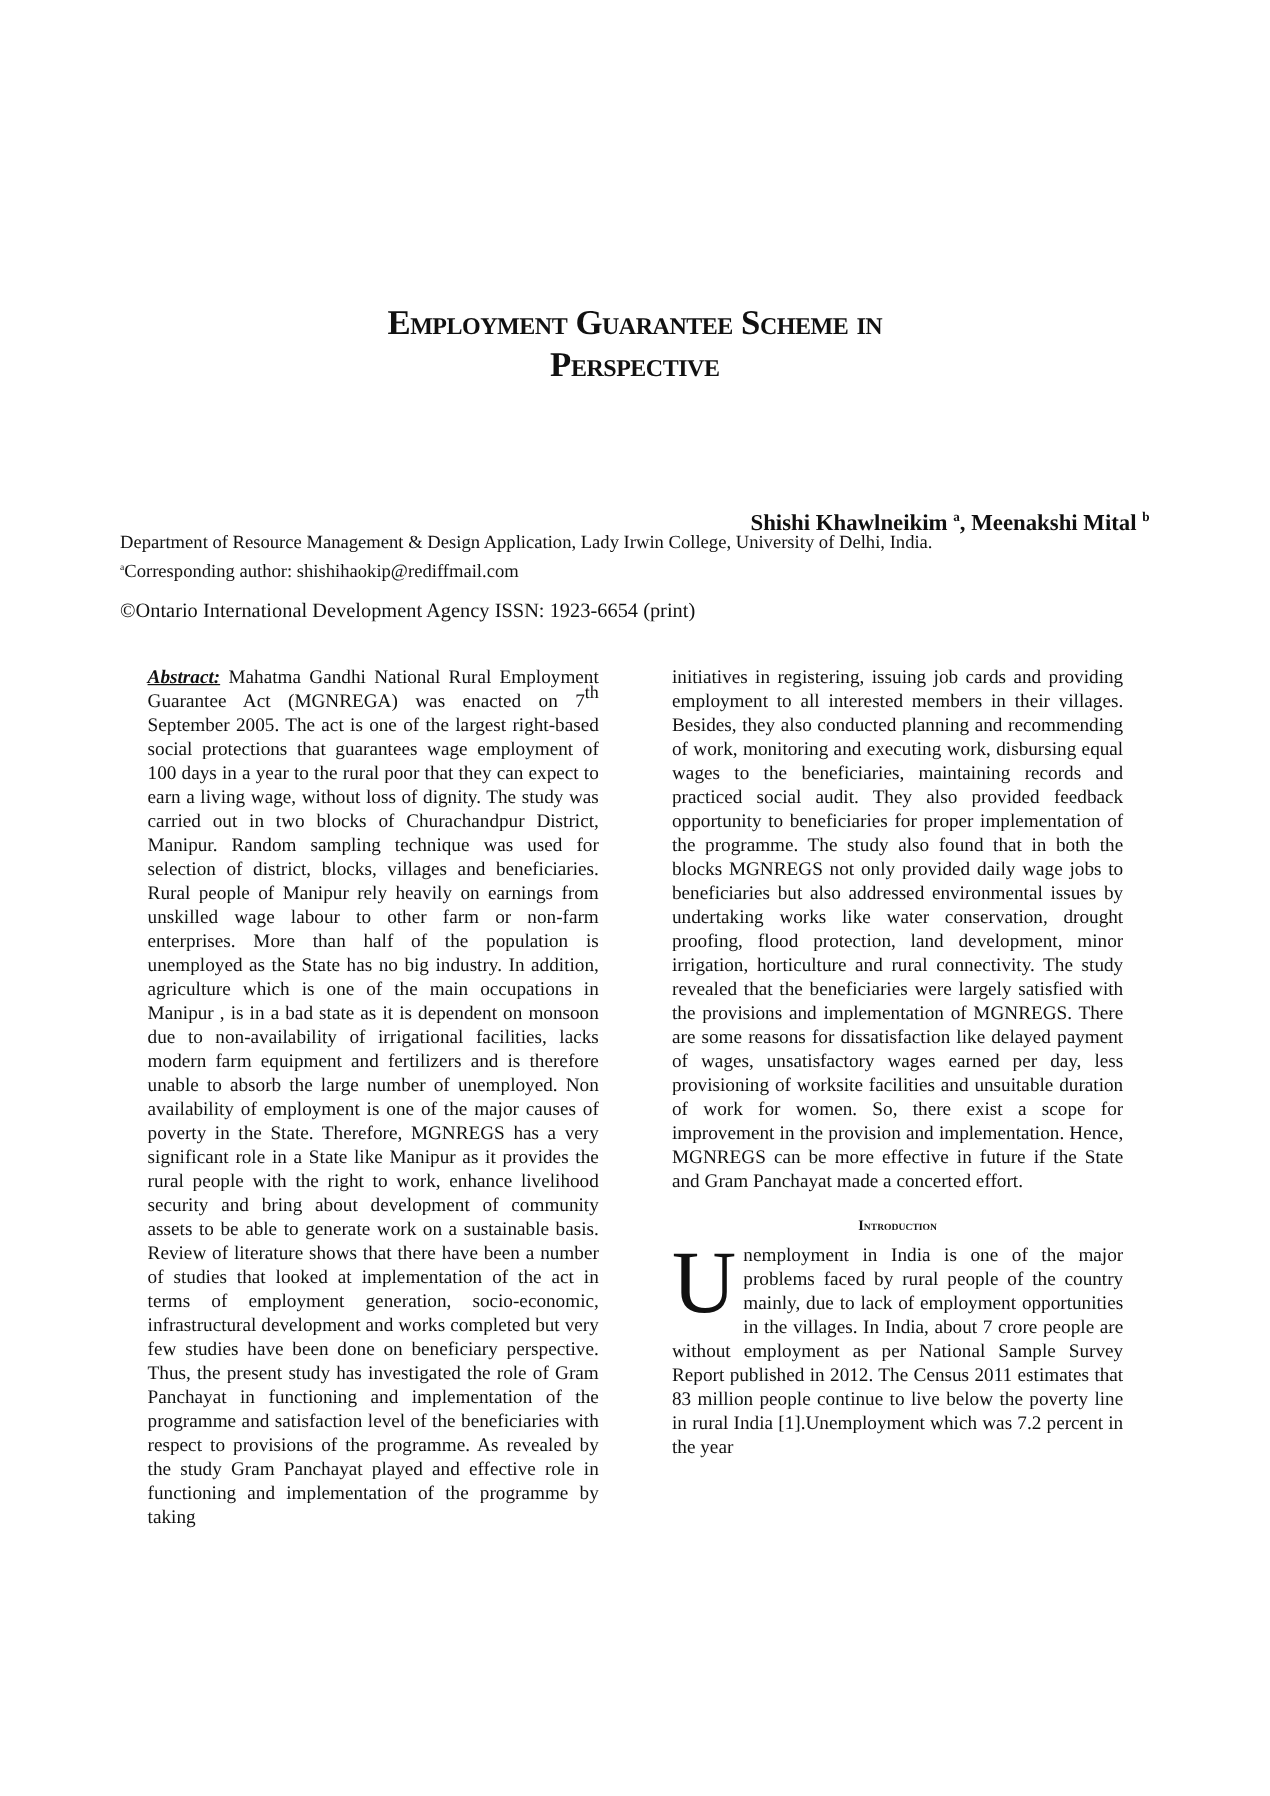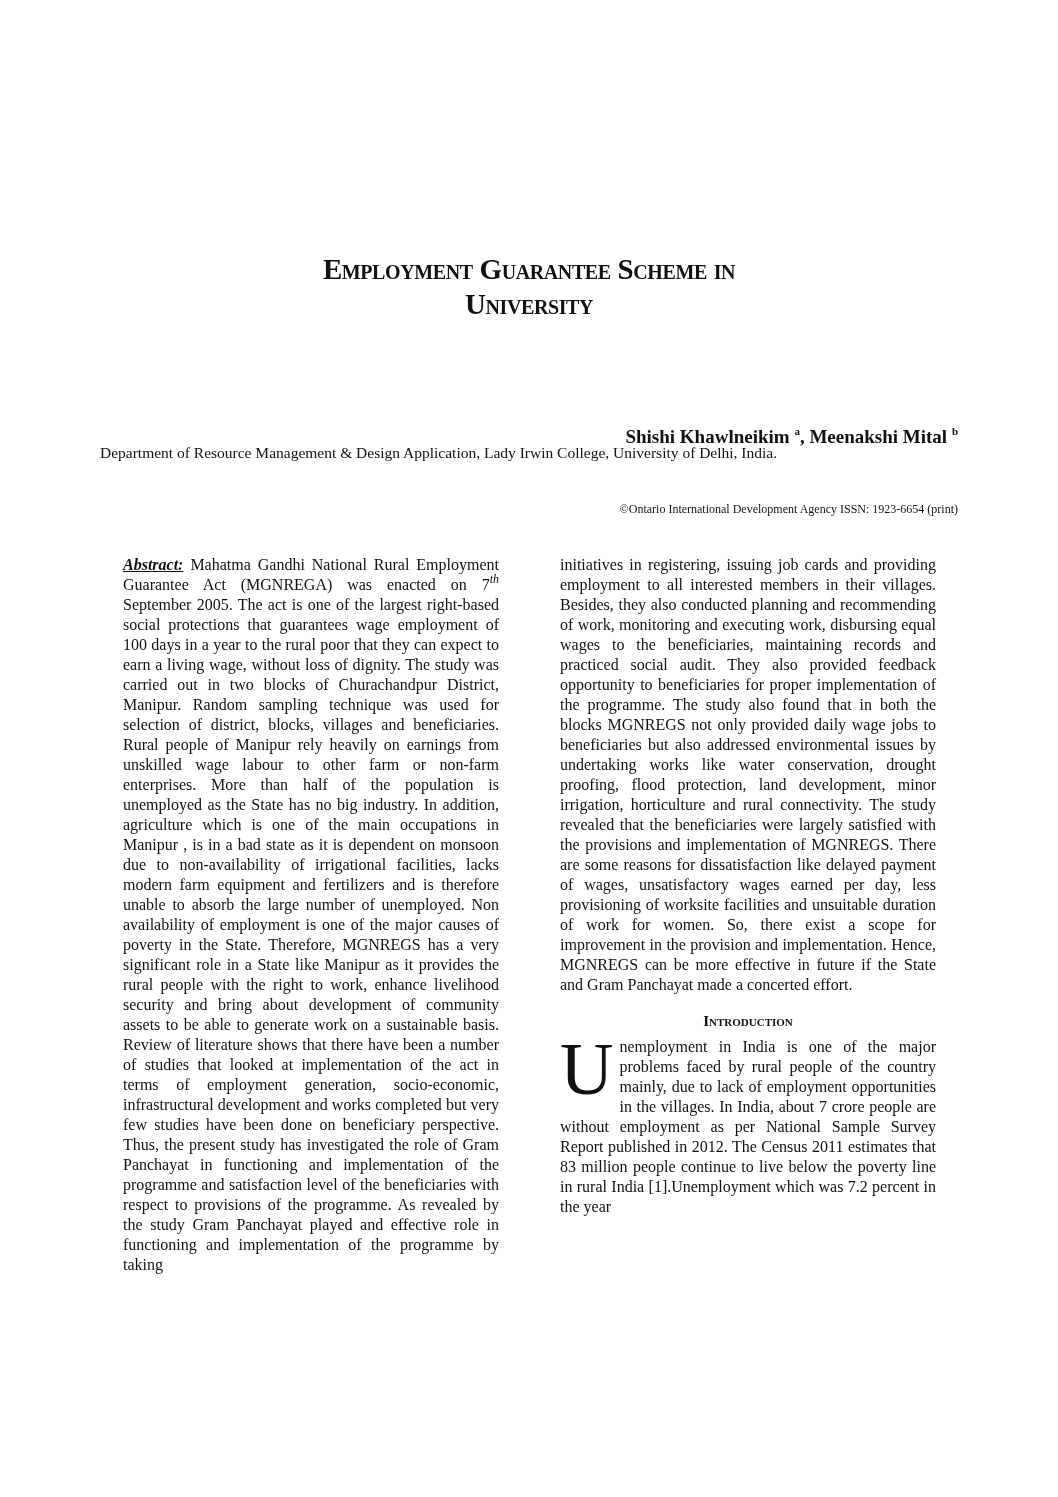--- a/index.html
+++ b/index.html
@@ -18,57 +18,58 @@
     text-align: right; font-weight: bold; font-size: 19px; line-height: 22px;
   }
   .authors sup { font-size: 11px; vertical-align: 8px; }
   .affil {
     position: absolute; left: 100px; width: 858px; top: 443px;
     text-align: left; font-size: 15.5px; line-height: 20px;
   }
   .affil sup { font-size: 8px; vertical-align: 6px; }
   .issn {
     position: absolute; left: 100px; width: 858px; top: 500px;
-    text-align: right; font-size: 12px; line-height: 18px;
+    text-align: left; font-size: 17px; line-height: 18px;
   }
   .col {
     position: absolute; top: 555px; width: 376px;
     font-size: 16px; line-height: 20px; text-align: justify;
   }
   .col p { margin: 0; }
   .col-left { left: 123px; }
   .col-right { left: 560px; }
   .lbl { font-weight: bold; font-style: italic; text-decoration: underline; }
-  .col sup { font-size: 12px; vertical-align: 7px; line-height: 0; font-style: italic; }
+  .col sup { font-size: 15px; vertical-align: 7px; line-height: 0; }
   .kw { margin-top: 10px !important; }
   .section-head {
     text-align: center; font-weight: bold; font-variant: small-caps;
-    font-size: 15px; margin: 16px 0 6px 0 !important;
+    font-size: 12px; margin: 16px 0 6px 0 !important;
   }
   .dropcap {
     float: left; font-size: 74px; line-height: 58px; margin: 3px 6px 0 0;
     font-weight: normal;
   }
 </style>
 </head>
 <body>
 
 <h1 class="title">
   <span>Employment Guarantee Scheme in</span>
-  <span>University</span>
+  <span>Perspective</span>
 </h1>
 
 <div class="authors">
   <span>Shishi Khawlneikim</span>
   <sup>a</sup><span>, </span><span>Meenakshi Mital</span>
   <sup>b</sup>
 </div>
 
 <div class="affil">
   <div>Department of Resource Management &amp; Design Application, Lady Irwin College, University of Delhi, India.</div>
+  <div><sup>a</sup><span>Corresponding author: shishihaokip@rediffmail.com</span></div>
 </div>
 
 <div class="issn">
   <div>©Ontario International Development Agency ISSN: 1923-6654 (print)</div>
 </div>
 
 <div class="col col-left">
   <p><span class="lbl">Abstract:</span><span> Mahatma Gandhi National Rural Employment Guarantee Act (MGNREGA) was enacted on 7</span><sup>th</sup><span> September 2005. The act is one of the largest right-based social protections that guarantees wage employment of 100 days in a year to the rural poor that they can expect to earn a living wage, without loss of dignity. The study was carried out in two blocks of Churachandpur District, Manipur. Random sampling technique was used for selection of district, blocks, villages and beneficiaries. Rural people of Manipur rely heavily on earnings from unskilled wage labour to other farm or non-farm enterprises. More than half of the population is unemployed as the State has no big industry. In addition, agriculture which is one of the main occupations in Manipur , is in a bad state as it is dependent on monsoon due to non-availability of irrigational facilities, lacks modern farm equipment and fertilizers and is therefore unable to absorb the large number of unemployed. Non availability of employment is one of the major causes of poverty in the State. Therefore, MGNREGS has a very significant role in a State like Manipur as it provides the rural people with the right to work, enhance livelihood security and bring about development of community assets to be able to generate work on a sustainable basis. Review of literature shows that there have been a number of studies that looked at implementation of the act in terms of employment generation, socio-economic, infrastructural development and works completed but very few studies have been done on beneficiary perspective. Thus, the present study has investigated the role of Gram Panchayat in functioning and implementation of the programme and satisfaction level of the beneficiaries with respect to provisions of the programme. As revealed by the study Gram Panchayat played and effective role in functioning and implementation of the programme by taking</span></p>
 </div>
 

